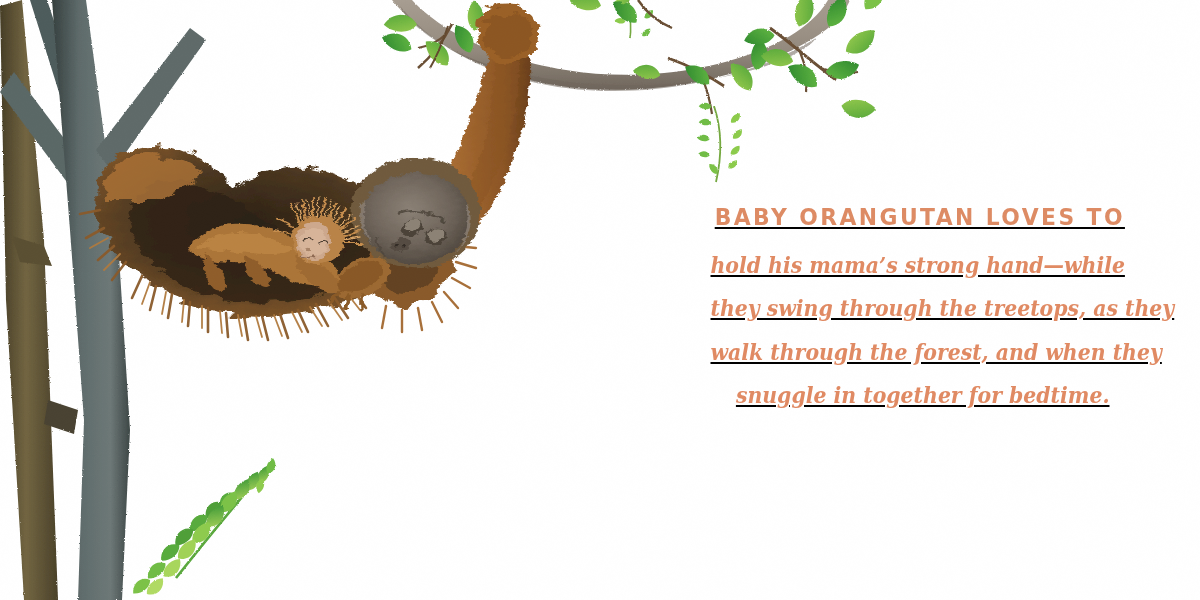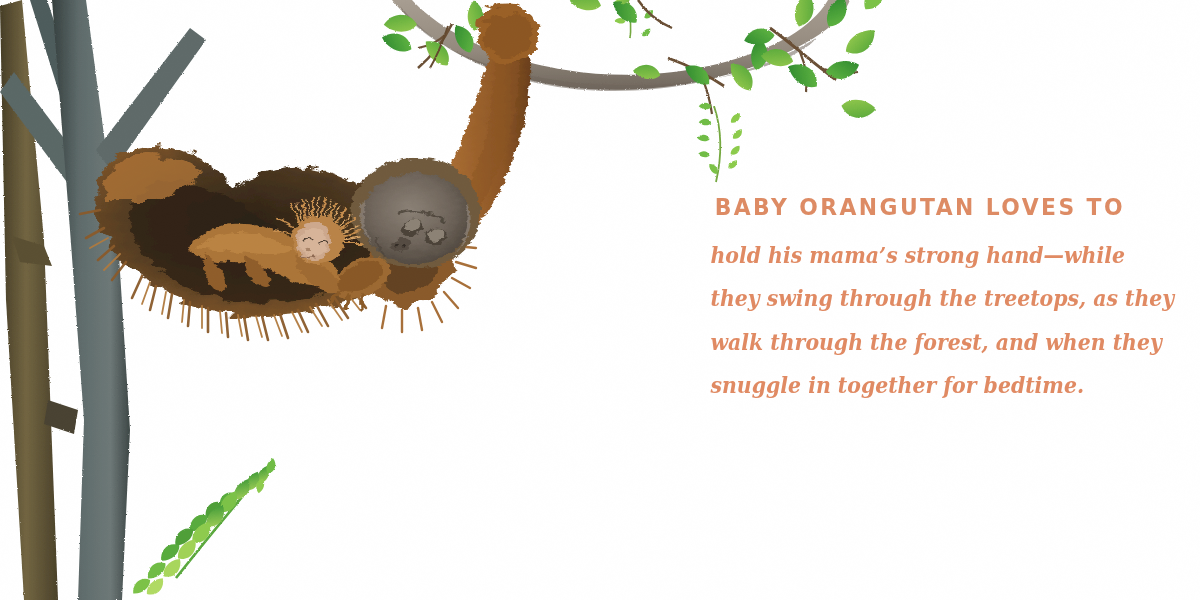--- a/index.html
+++ b/index.html
@@ -21,23 +21,24 @@
   #artwork {
     position: absolute;
     left: 0;
     top: 0;
     width: 1200px;
     height: 600px;
   }
   #text-block {
     position: absolute;
     left: 700px;
-    top: 195px;
+    top: 205px;
     width: 420px;
-    text-align: left;
+    text-align: right;
+    text-decoration: underline;
   }
   #headline {
     font-family: "DejaVu Sans", sans-serif;
     font-weight: bold;
     font-size: 23.5px;
     letter-spacing: 2.6px;
     color: #dd8b64;
     line-height: 1.1;
     transform: scaleX(0.93);
     transform-origin: center;

